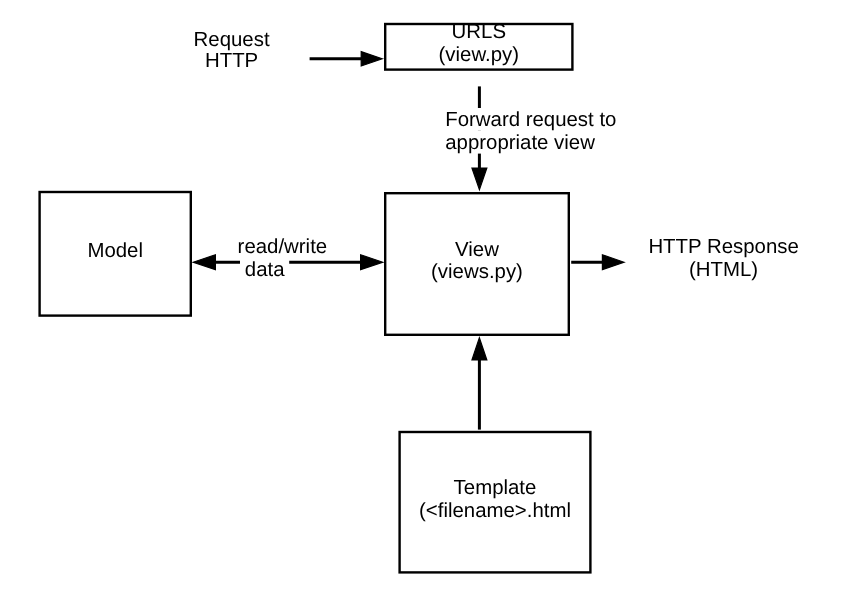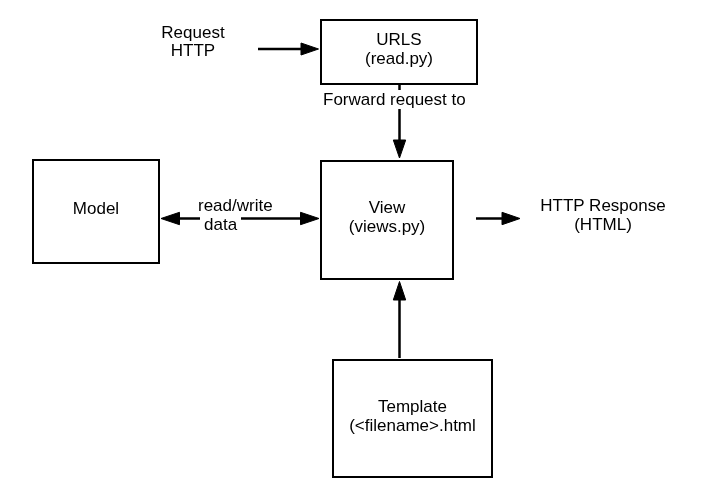--- a/index.html
+++ b/index.html
@@ -44,33 +44,34 @@
     justify-content: center;
     text-align: center;
   }
   .node-text {
     transform: translateY(-3px);
   }
   .label {
     position: absolute;
     white-space: nowrap;
   }
-  #node-urls     { left: 320px; top: 19px;  width: 158px; height: 66px;  }
+  #node-urls     { left: 320px; top: 19px;  width: 158px; height: 40px;  }
   #node-model    { left: 32px;  top: 159px; width: 128px; height: 105px; }
-  #node-view     { left: 320px; top: 160px; width: 134px; height: 120px; }
+  #node-view     { left: 320px; top: 160px; width: 155px; height: 120px; }
   #node-template { left: 332px; top: 359px; width: 161px; height: 119px; }
 
   #label-http-request {
     left: 143px; top: 24px; width: 100px;
     text-align: center; line-height: 18px;
   }
   #label-forward { left: 323px; top: 90px; }
   #label-forward .line {
     width: max-content;
     background: #ffffff;
+    margin-left: 48px;
   }
   #label-readwrite { left: 198px; top: 196px; }
   #label-readwrite .line2 {
     width: max-content;
     background: #ffffff;
     margin-left: 2px;
     padding: 0 4px;
   }
   #label-http-response {
     left: 535px; top: 196px; width: 136px;
@@ -107,21 +108,21 @@
 
     <g>
       <line x1="399.5" y1="358" x2="399.5" y2="298"></line>
       <polygon points="399.5,281.5 393.3,300 405.7,300"></polygon>
     </g>
   </svg>
 
   <div class="node" id="node-urls">
     <div class="node-text">
       <div>URLS</div>
-      <div>(read.py)</div>
+      <div>(view.py)</div>
     </div>
   </div>
 
   <div class="node" id="node-model">
     <div class="node-text">
       <div>Model</div>
     </div>
   </div>
 
   <div class="node" id="node-view">
@@ -138,20 +139,21 @@
     </div>
   </div>
 
   <div class="label" id="label-http-request">
     <div class="line">Request</div>
     <div class="line">HTTP</div>
   </div>
 
   <div class="label" id="label-forward">
     <div class="line">Forward request to</div>
+    <div class="line">appropriate view</div>
   </div>
 
   <div class="label" id="label-readwrite">
     <div class="line1">read/write</div>
     <div class="line2">data</div>
   </div>
 
   <div class="label" id="label-http-response">
     <div class="line">HTTP Response</div>
     <div class="line">(HTML)</div>

